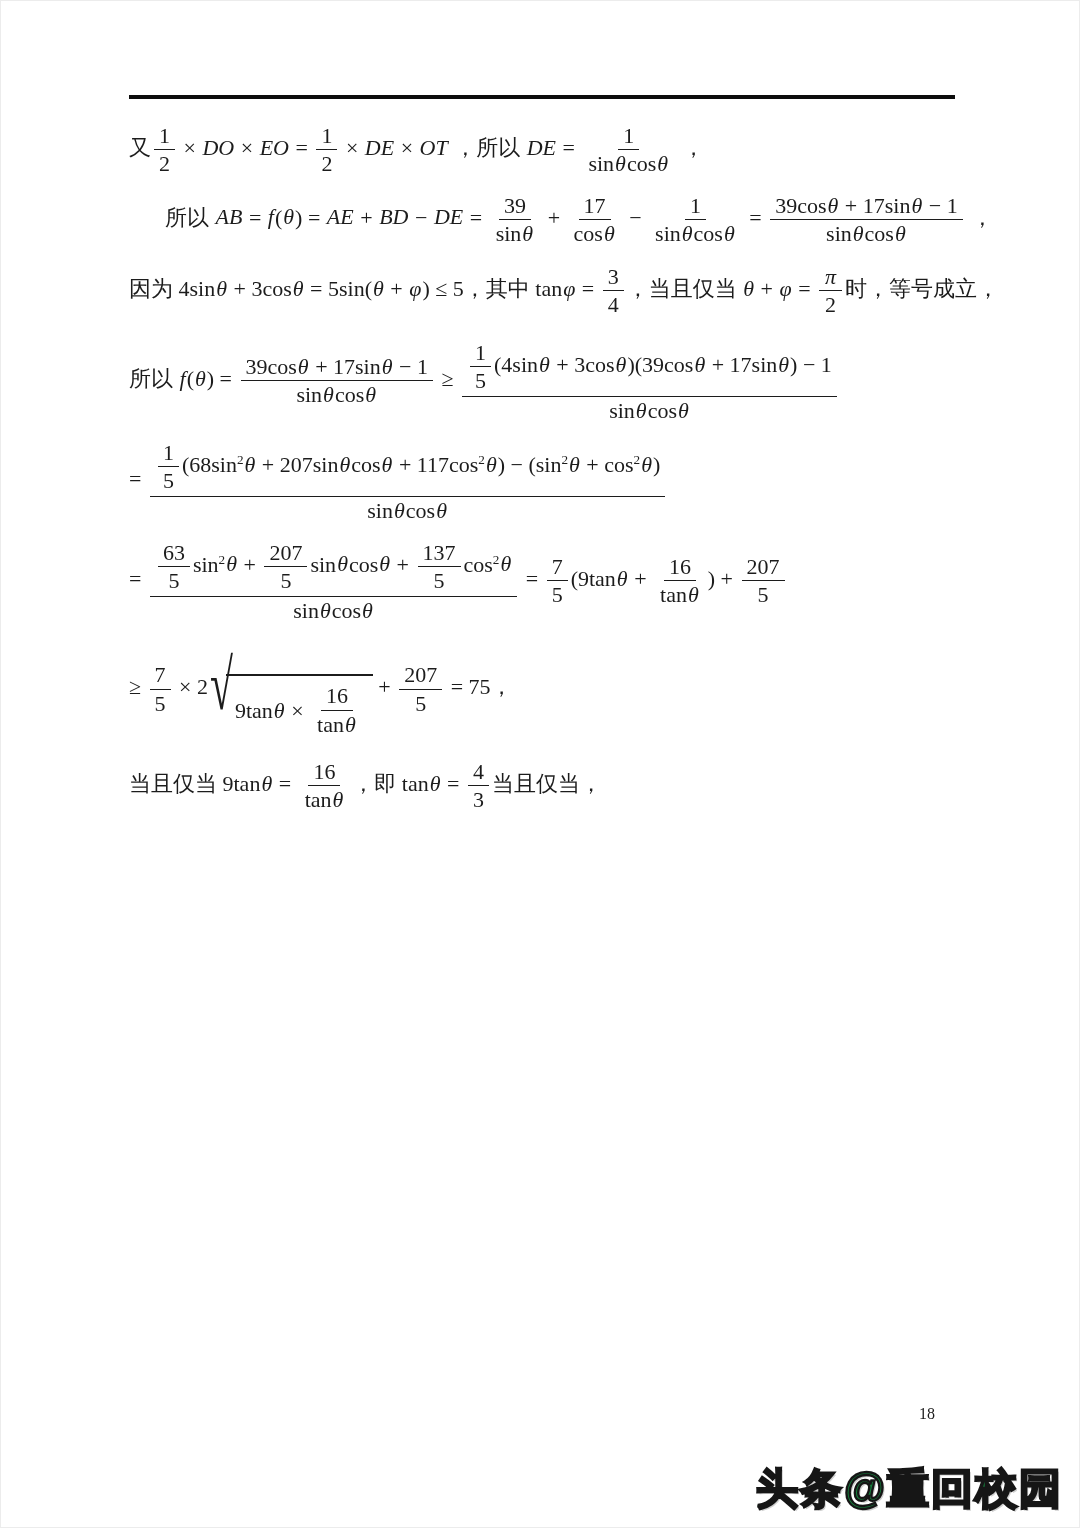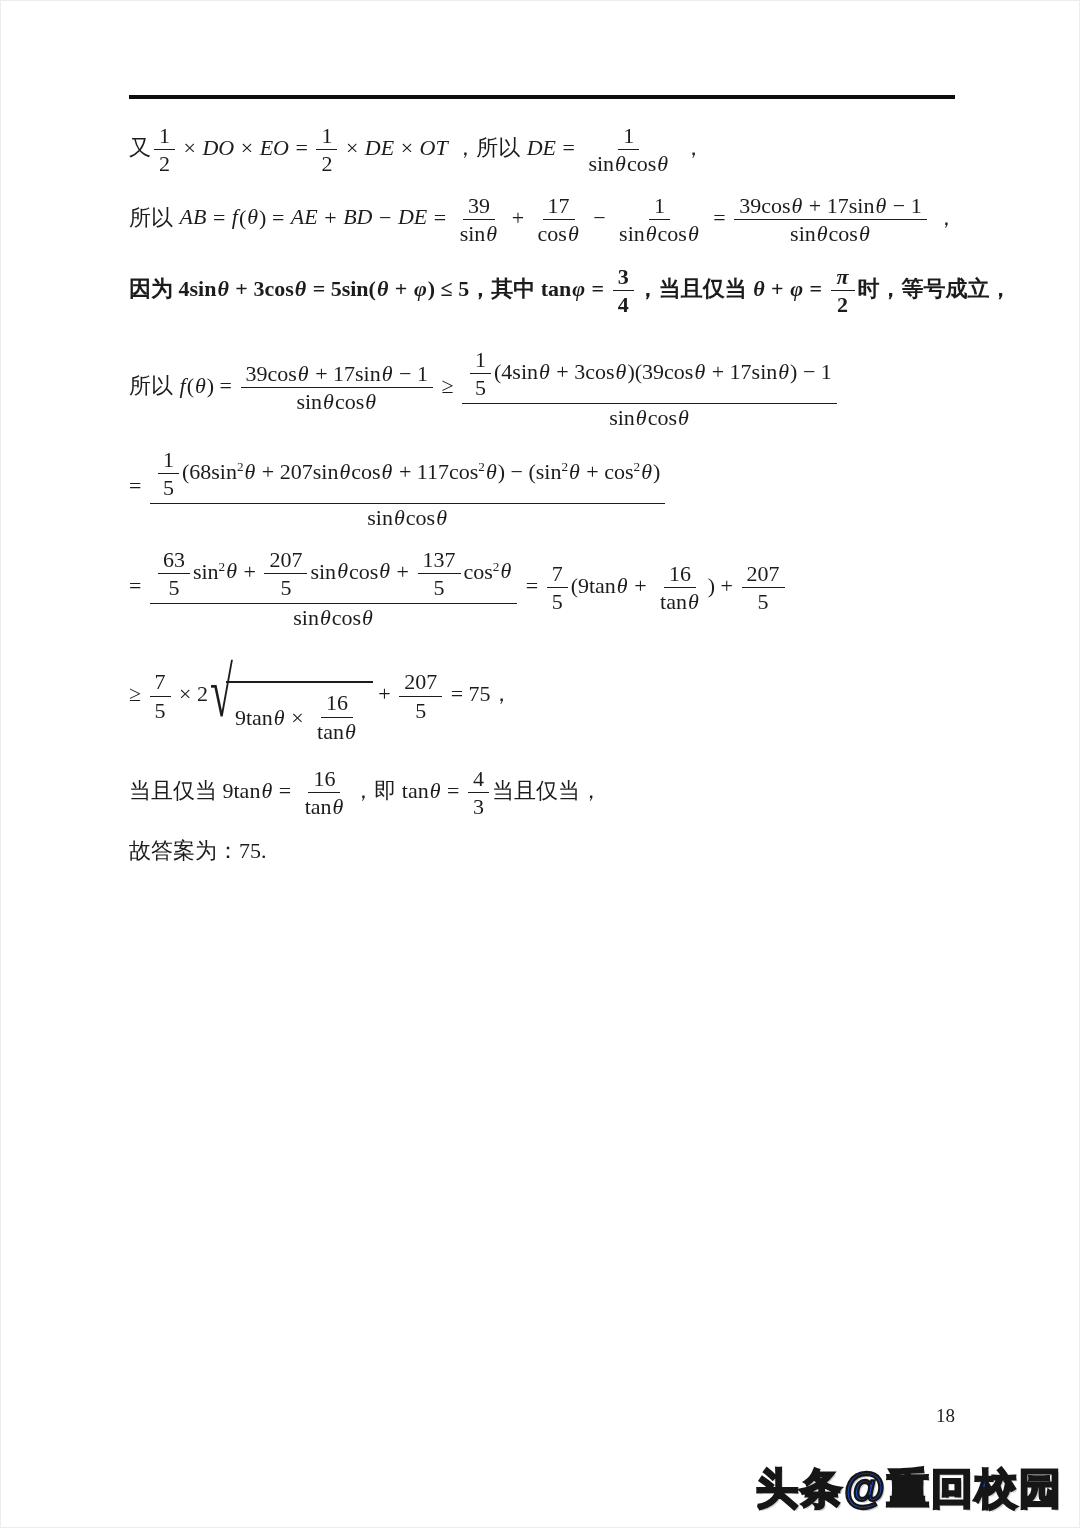--- a/index.html
+++ b/index.html
@@ -15,34 +15,34 @@
   .it{font-style:italic;padding:0 1px;}
   sup.sup{font-size:60%;line-height:0;vertical-align:super;}
   .frac{display:inline-flex;flex-direction:column;align-items:center;vertical-align:middle;margin:2px 3px;text-align:center;line-height:1.15;}
   .frac > .num{display:block;padding:0 5px 1px 5px;border-bottom:1.6px solid #1c1c1c;}
   .frac > .den{display:block;padding:1px 5px 0 5px;}
   .sqrt{display:inline-flex;align-items:center;vertical-align:middle;margin-left:2px;}
   .rad{font-size:1.9em;line-height:1;transform:scaleY(1.7);transform-origin:50% 56%;margin-right:-7px;font-weight:400;}
   .rbar{border-top:2px solid #1c1c1c;padding:5px 8px 2px 9px;display:inline-flex;align-items:center;margin-top:37px;}
   
   [data-name="line-1"]{margin-bottom:12px;}
-  [data-name="line-2"]{margin-bottom:14px;}
-  [data-name="line-3"]{margin-bottom:23px;font-weight:bold;}
+  [data-name="line-2"]{margin-bottom:14px;margin-left:36px;}
+  [data-name="line-3"]{margin-bottom:16px;}
   [data-name="line-4"]{margin-bottom:10px;}
   [data-name="line-5"]{margin-bottom:10px;}
   [data-name="line-6"]{margin-bottom:12px;}
   [data-name="line-7"]{margin-bottom:16px;}
   [data-name="line-8"]{}
   [data-name="line-9"]{margin-bottom:26px;}
-  .page-number{position:absolute;top:1404px;right:124px;font-size:19px;color:#1c1c1c;}
+  .page-number{position:absolute;top:1404px;right:144px;font-size:16px;color:#1c1c1c;}
   .watermark{
     position:absolute;top:1460px;right:16px;
     font-family:"Liberation Sans","DejaVu Sans",sans-serif;
     font-weight:700;font-size:42px;letter-spacing:2px;
-    color:#1d4ed8;-webkit-text-stroke:2.4px #161616;
+    color:#15803d;-webkit-text-stroke:2.4px #161616;
     text-shadow:2px 2px 0 rgba(120,120,120,0.35);
     white-space:nowrap;
   }
 </style>
 </head>
 <body>
 
 <div class="page" data-name="document-page">
   <div class="top-rule" data-name="header-rule-divider"></div>
   <div class="content" data-name="math-content">
@@ -133,17 +133,16 @@
           <span class="num" data-name="fraction-numerator"><span class="tk" data-name="math-text">207</span></span>
           <span class="den" data-name="fraction-denominator"><span class="tk" data-name="math-text">5</span></span>
         </span><span class="tk" data-name="math-text"> = 75，</span></div>
       <div class="math-line" data-name="line-8"><span class="tk" data-name="math-text">当且仅当 9tan</span><span class="tk it" data-name="math-variable">θ</span><span class="tk" data-name="math-text"> = </span><span class="frac" data-name="fraction">
           <span class="num" data-name="fraction-numerator"><span class="tk" data-name="math-text">16</span></span>
           <span class="den" data-name="fraction-denominator"><span class="tk" data-name="math-text">tan</span><span class="tk it" data-name="math-variable">θ</span></span>
         </span><span class="tk" data-name="math-text">，即 tan</span><span class="tk it" data-name="math-variable">θ</span><span class="tk" data-name="math-text"> = </span><span class="frac" data-name="fraction">
           <span class="num" data-name="fraction-numerator"><span class="tk" data-name="math-text">4</span></span>
           <span class="den" data-name="fraction-denominator"><span class="tk" data-name="math-text">3</span></span>
         </span><span class="tk" data-name="math-text">当且仅当，</span></div>
-      <div class="math-line" data-name="line-10"><span class="tk" data-name="math-text">故答案为：75.</span></div>
     </div>
   <div class="page-number" data-name="page-number">18</div>
   <div class="watermark" data-name="watermark">头条@重回校园</div>
 </div>
 
 </body></html>

